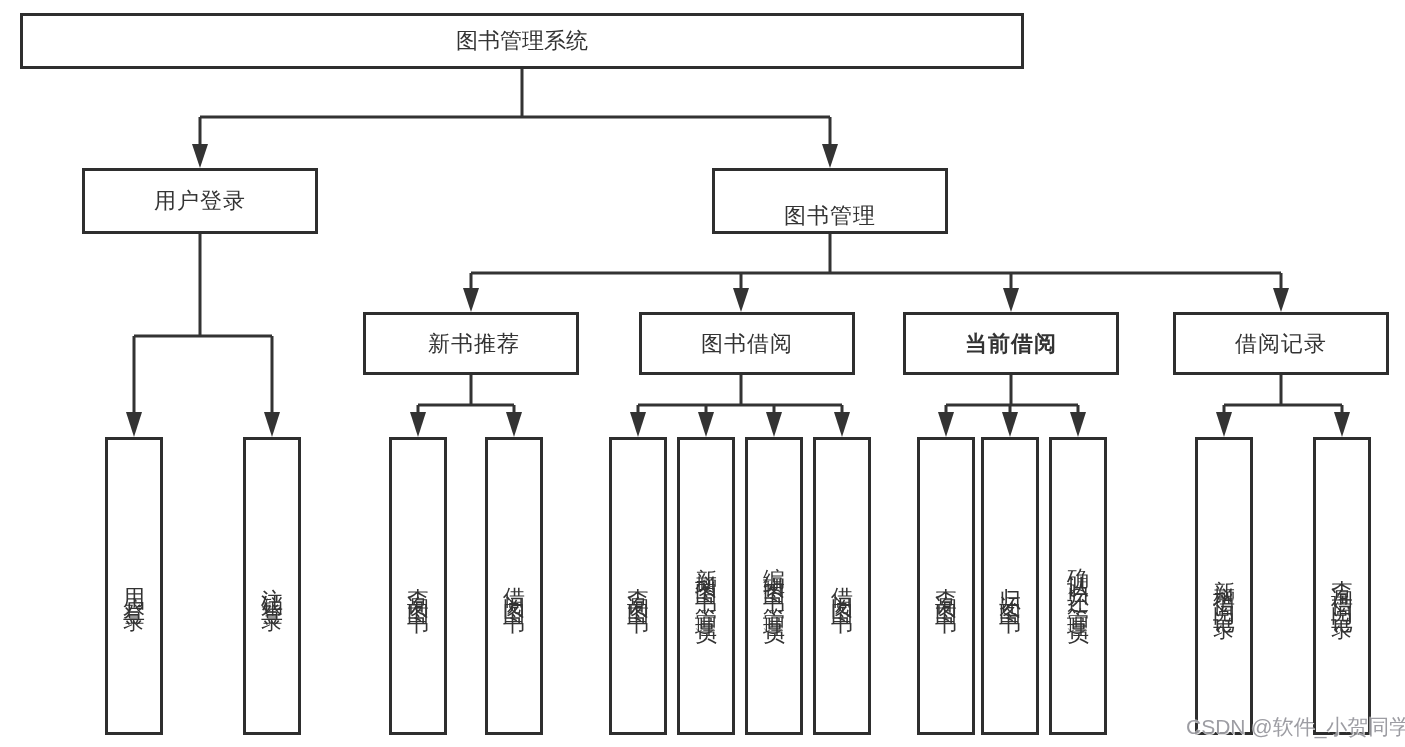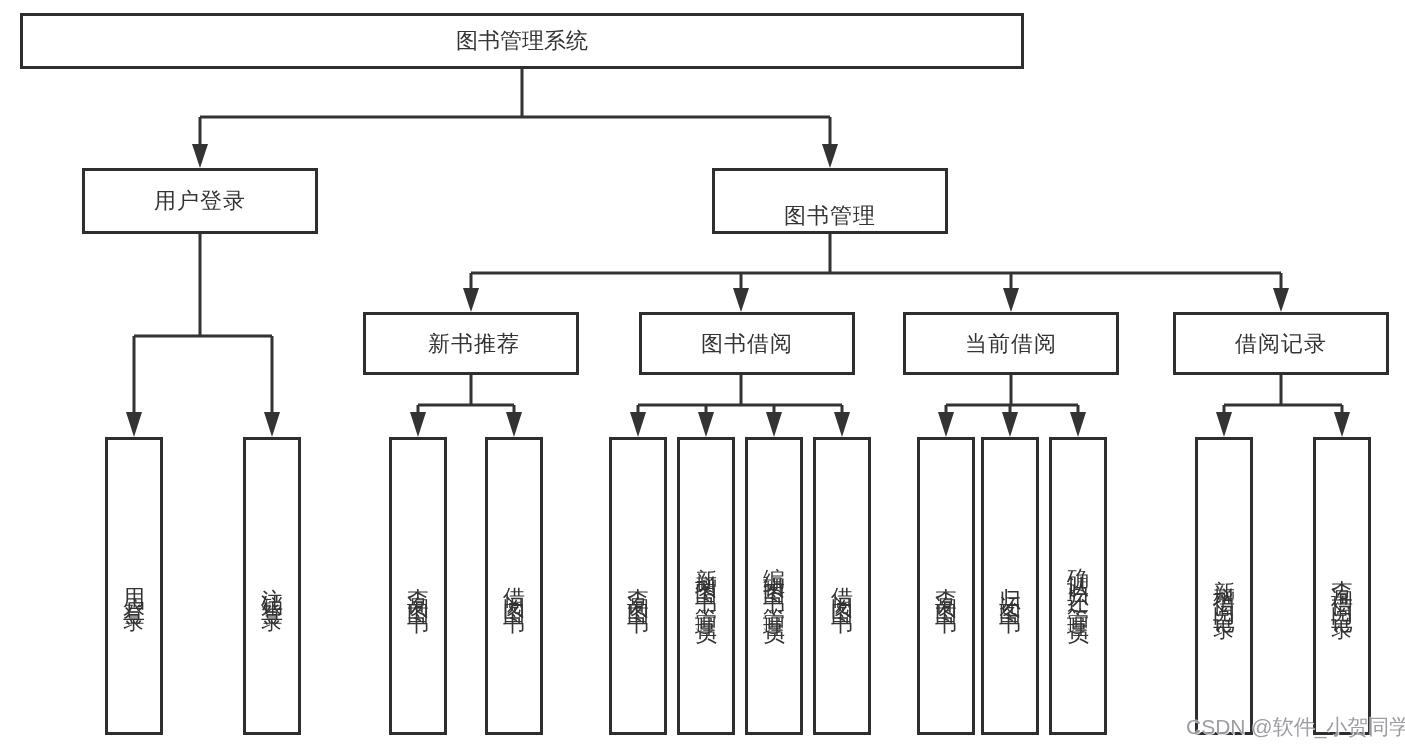--- a/index.html
+++ b/index.html
@@ -120,21 +120,21 @@
   <div class="node hnode" style="left:712px; top:168px; width:236px; height:66px;align-items:flex-end;">
     <span>图书管理</span>
   </div>
 
   <div class="node hnode" style="left:363px; top:312px; width:216px; height:63px;padding-left:6px;">
     <span>新书推荐</span>
   </div>
   <div class="node hnode" style="left:639px; top:312px; width:216px; height:63px;">
     <span>图书借阅</span>
   </div>
-  <div class="node hnode" style="left:903px; top:312px; width:216px; height:63px;">
+  <div class="node hnode" style="left:903px; top:312px; width:216px; height:63px;font-weight:bold;">
     <span>当前借阅</span>
   </div>
   <div class="node hnode" style="left:1173px; top:312px; width:216px; height:63px;">
     <span>借阅记录</span>
   </div>
 
   <div class="node leaf" style="left:105px;">
     <span class="vtext">用户登录</span>
   </div>
   <div class="node leaf" style="left:243px;">

